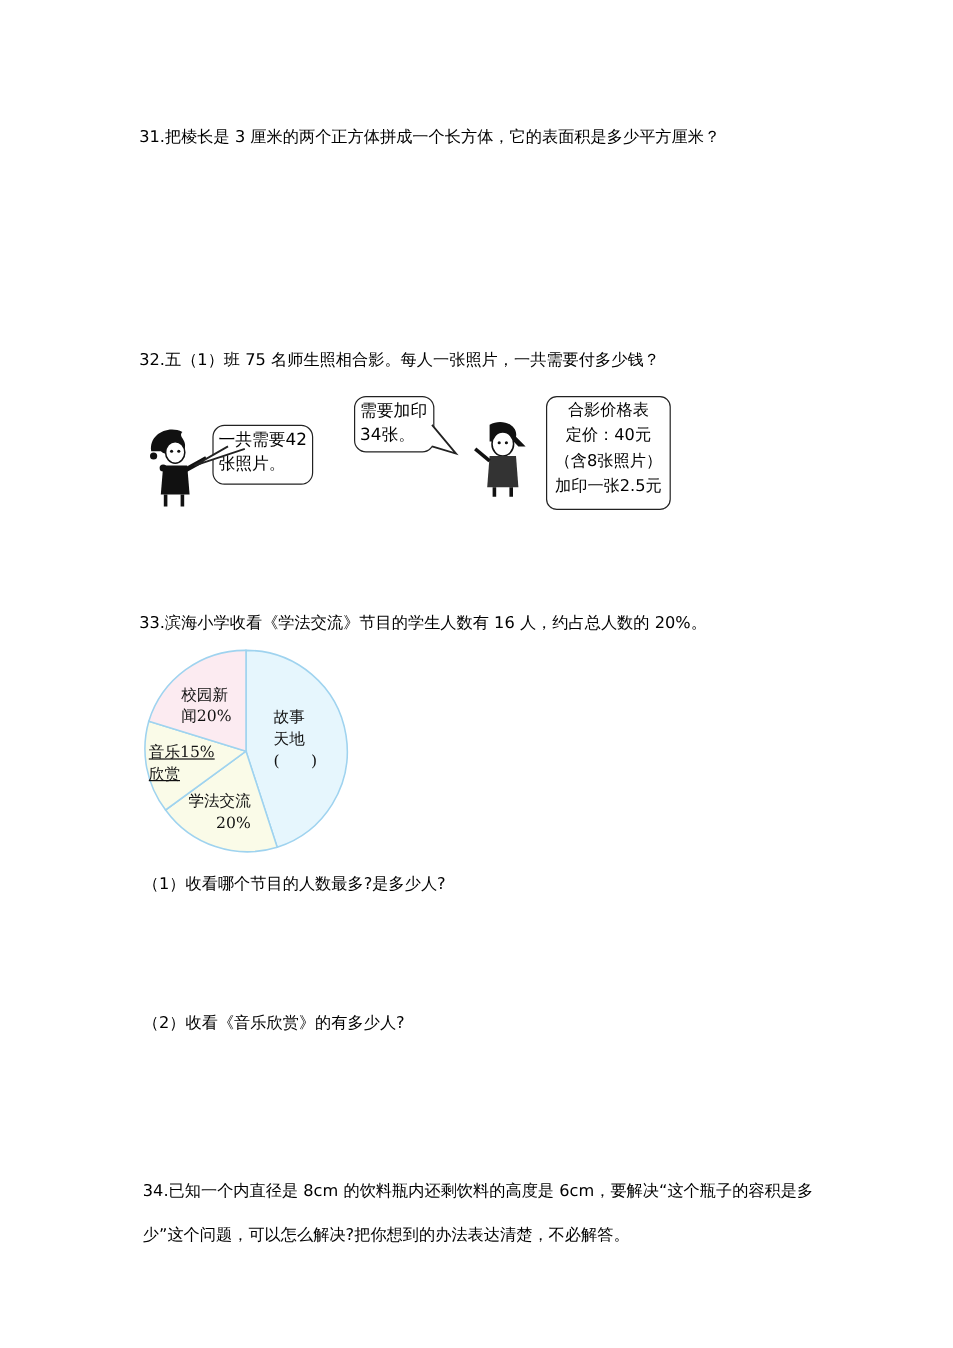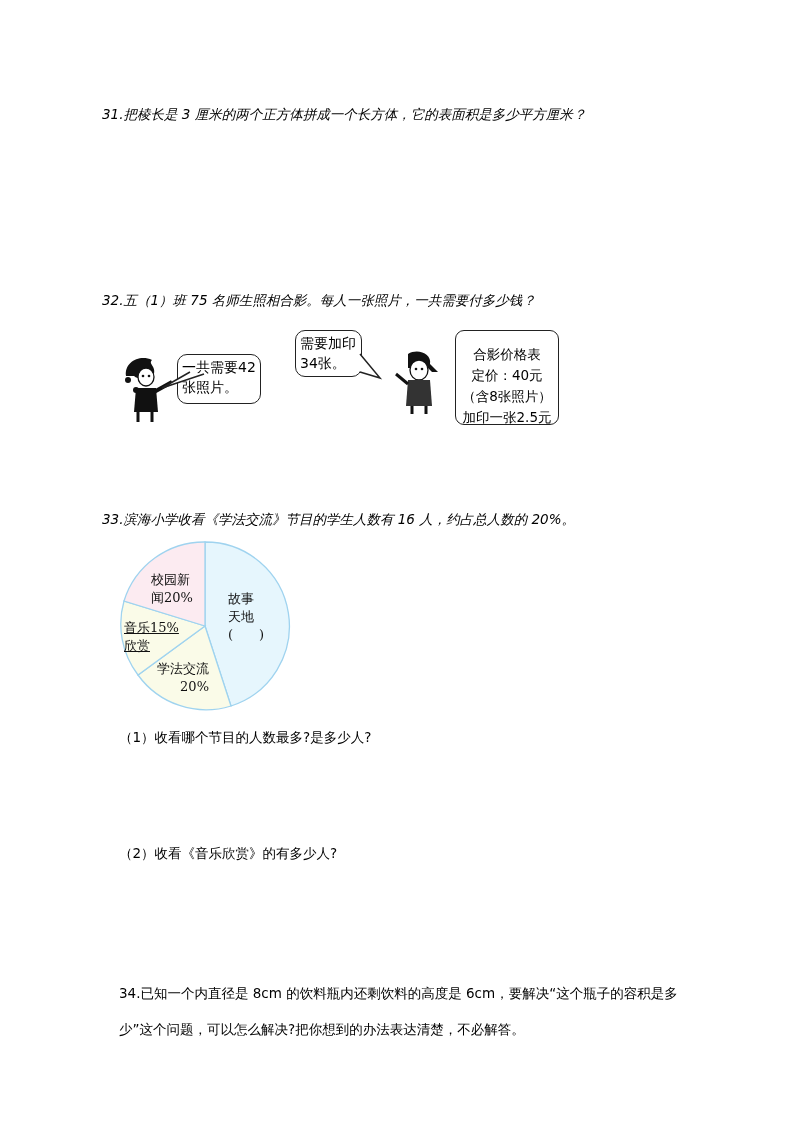--- a/index.html
+++ b/index.html
@@ -1,25 +1,25 @@
 <!DOCTYPE html>
 <html><head>
   <meta charset="utf-8">
   <style>
     html, body { margin: 0; padding: 0; background: #ffffff; }
     body { width: 794px; height: 1123px; position: relative; overflow: hidden;
            font-family: "DejaVu Sans", sans-serif; color: #000; }
-    .q { position: absolute; left: 102px; font-size: 13.5px; line-height: 20px; white-space: nowrap; font-style: italic; }
+    .q { position: absolute; left: 116px; font-size: 13.5px; line-height: 20px; white-space: nowrap; }
     .sub { position: absolute; left: 119px; font-size: 13.5px; line-height: 20px; white-space: nowrap; }
     .q34 { position: absolute; left: 119px; top: 975px; width: 570px; font-size: 13.5px; line-height: 36px; }
     .bubble { position: absolute; border: 1.5px solid #222; border-radius: 10px; background: #fff;
               font-size: 14px; line-height: 20px; padding: 2px 4px; box-sizing: border-box; }
     .price { position: absolute; left: 455px; top: 330px; width: 104px; height: 95px;
              border: 1.5px solid #222; border-radius: 9px; box-sizing: border-box;
-             font-size: 13.5px; line-height: 21px; text-align: center; padding-top: 13px; }
+             font-size: 13.5px; line-height: 21px; text-align: center; padding-top: 1px; }
     .price div { white-space: nowrap; }
     .figure { position: absolute; }
     .pie-wrap { position: absolute; left: 118px; top: 538px; width: 180px; height: 175px; }
     .pie-label { position: absolute; font-family: "DejaVu Serif", serif; font-size: 13px; line-height: 18px; white-space: nowrap; color: #111; }
   </style>
 </head>
 <body>
 
 <div class="q" style="top:104px;">31.把棱长是 3 厘米的两个正方体拼成一个长方体，它的表面积是多少平方厘米？</div>
 

